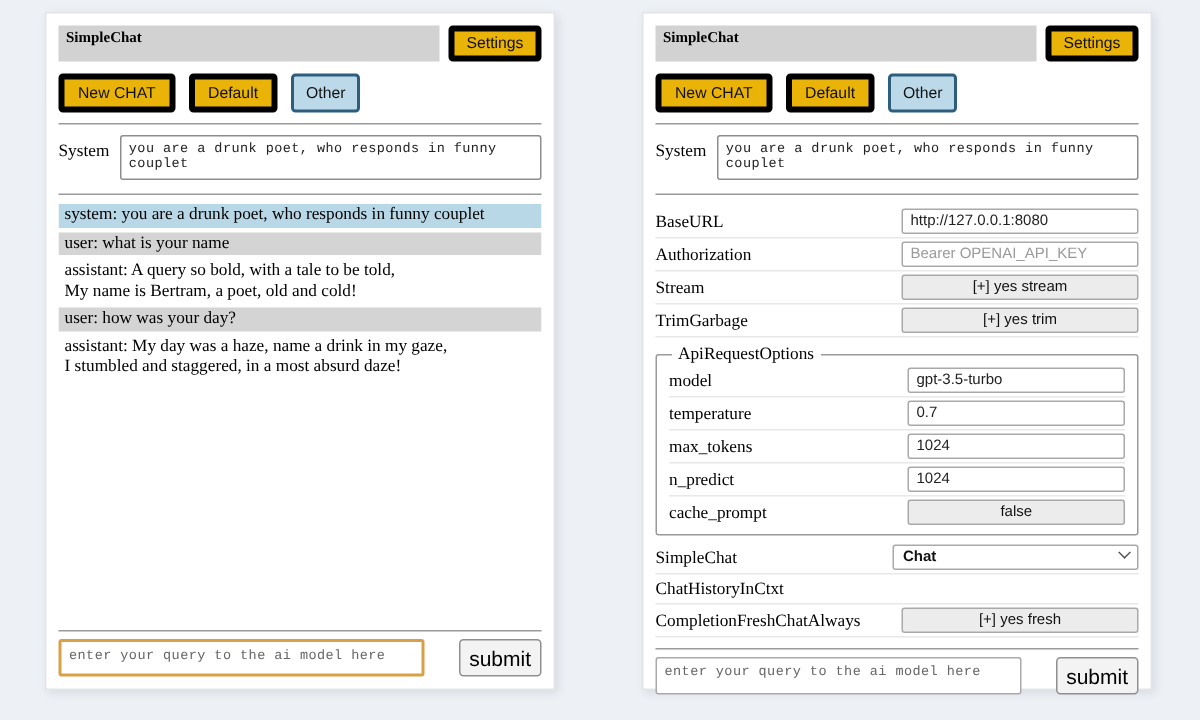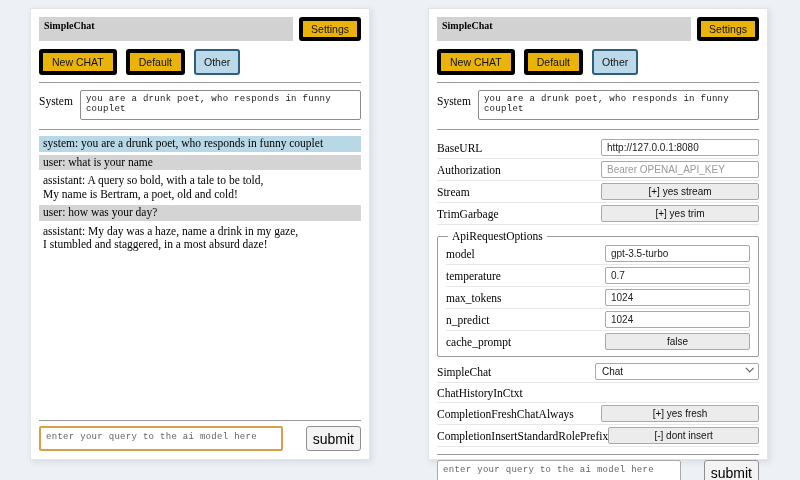--- a/index.html
+++ b/index.html
@@ -122,20 +122,21 @@
   .ctrl-select {
     width: 164px;
     background: #fff;
     border: 1px solid #a9a9a9;
     border-radius: 2px;
     padding: 2px 6px;
     display: flex;
     justify-content: space-between;
     cursor: pointer;
     color: #111;
+    font-weight: bold;
   }
   .chevron {
     width: 6px; height: 6px;
     border-right: 1.4px solid #555;
     border-bottom: 1.4px solid #555;
     transform: rotate(45deg) translateY(-1px);
     margin-left: 6px;
   }
   .fieldset-group {
     border: 1px solid #9a9a9a;
@@ -277,24 +278,20 @@
           <span class="chevron"></span>
         </div>
       </div>
       <div class="settings-row">
         <span class="label row-label">ChatHistoryInCtxt</span>
       </div>
       <div class="settings-row">
         <span class="label row-label">CompletionFreshChatAlways</span>
         <button class="ctrl ctrl-button">[+] yes fresh</button>
       </div>
-      <div class="settings-row">
-        <span class="label row-label">CompletionInsertStandardRolePrefix</span>
-        <button class="ctrl ctrl-button">[-] dont insert</button>
-      </div>
     </div>
   <div class="spacer"></div>
   <div class="query-section">
     <hr class="sep">
     <div class="query-row">
       <textarea class="query-input" rows="1" placeholder="enter your query to the ai model here" style=""></textarea>
       <button class="submit-btn">submit</button>
     </div>
   </div>
 </div>

